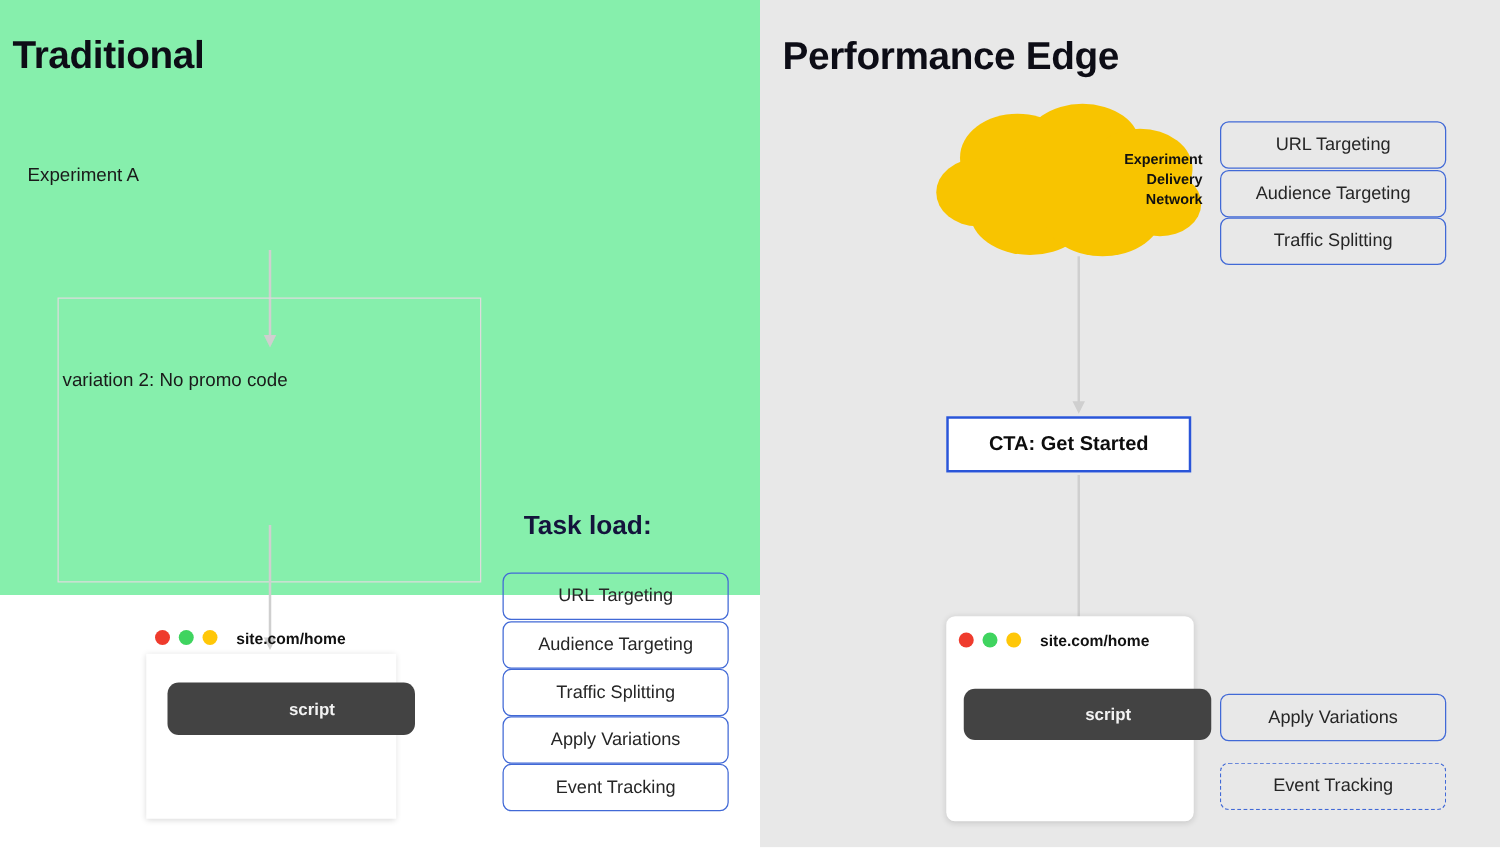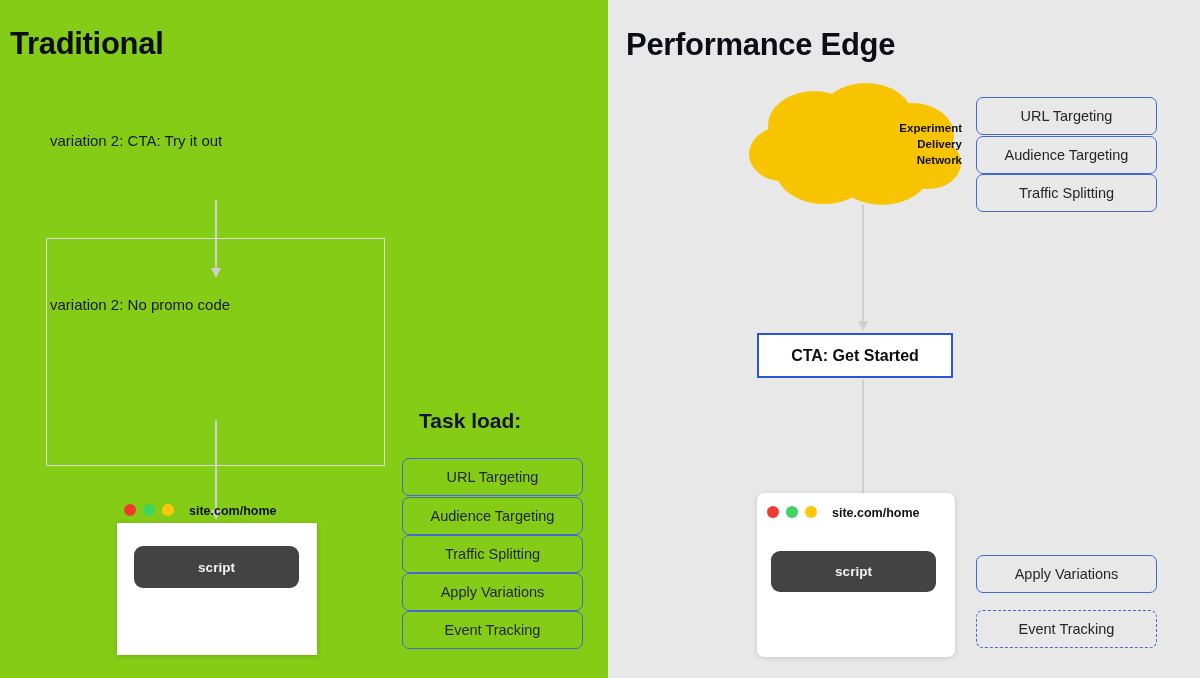--- a/index.html
+++ b/index.html
@@ -15,22 +15,22 @@
     width: 1200px;
     height: 678px;
     overflow: hidden;
     background: #ffffff;
   }
 
   
   .panel-left {
     position: absolute;
     left: 0; top: 0;
-    width: 608px; height: 678px;
-    background: #84cc16;
+    width: 608px; height: 476px;
+    background: #86efac;
   }
   .panel-right {
     position: absolute;
     left: 608px; top: 0;
     width: 592px; height: 678px;
     background: #e8e8e8;
   }
 
   
   .panel-title {
@@ -136,20 +136,21 @@
   .script-btn {
     position: absolute;
     background: #434343;
     border-radius: 9px;
     color: #f2f2f2;
     font-size: 13.5px;
     font-weight: bold;
     display: flex;
     align-items: center;
     justify-content: center;
+    padding-left: 33px;
   }
 
   
   #browser-left-dots { left: 124px; top: 504px; }
   #browser-left-body { left: 117px; top: 523px; width: 200px; height: 132px; }
   #script-left { left: 134px; top: 546px; width: 165px; height: 42px; }
 
   
   #browser-right-card {
     position: absolute;
@@ -236,21 +237,21 @@
 
 
     <div class="arrow" style="left:209px; top:200px; height:80px;">
       <div class="shaft" style="height:70px;"></div>
       <div class="head" style="top:68px;"></div>
     </div>
 
     <div id="experiment-box"></div>
     <div id="experiment-text">
       <div class="exp-group">
-        <div class="exp-var"><span>variation 2:</span> <span>CTA: Try it out</span></div>
+        <div class="exp-name">Experiment A</div>
       </div>
       <div class="exp-group">
         <div class="exp-var"><span>variation 2:</span> <span>No promo code</span></div>
       </div>
     </div>
 
     <div class="arrow" style="left:209px; top:420px; height:100px;">
       <div class="shaft" style="height:92px;"></div>
       <div class="head" style="top:90px;"></div>
     </div>

